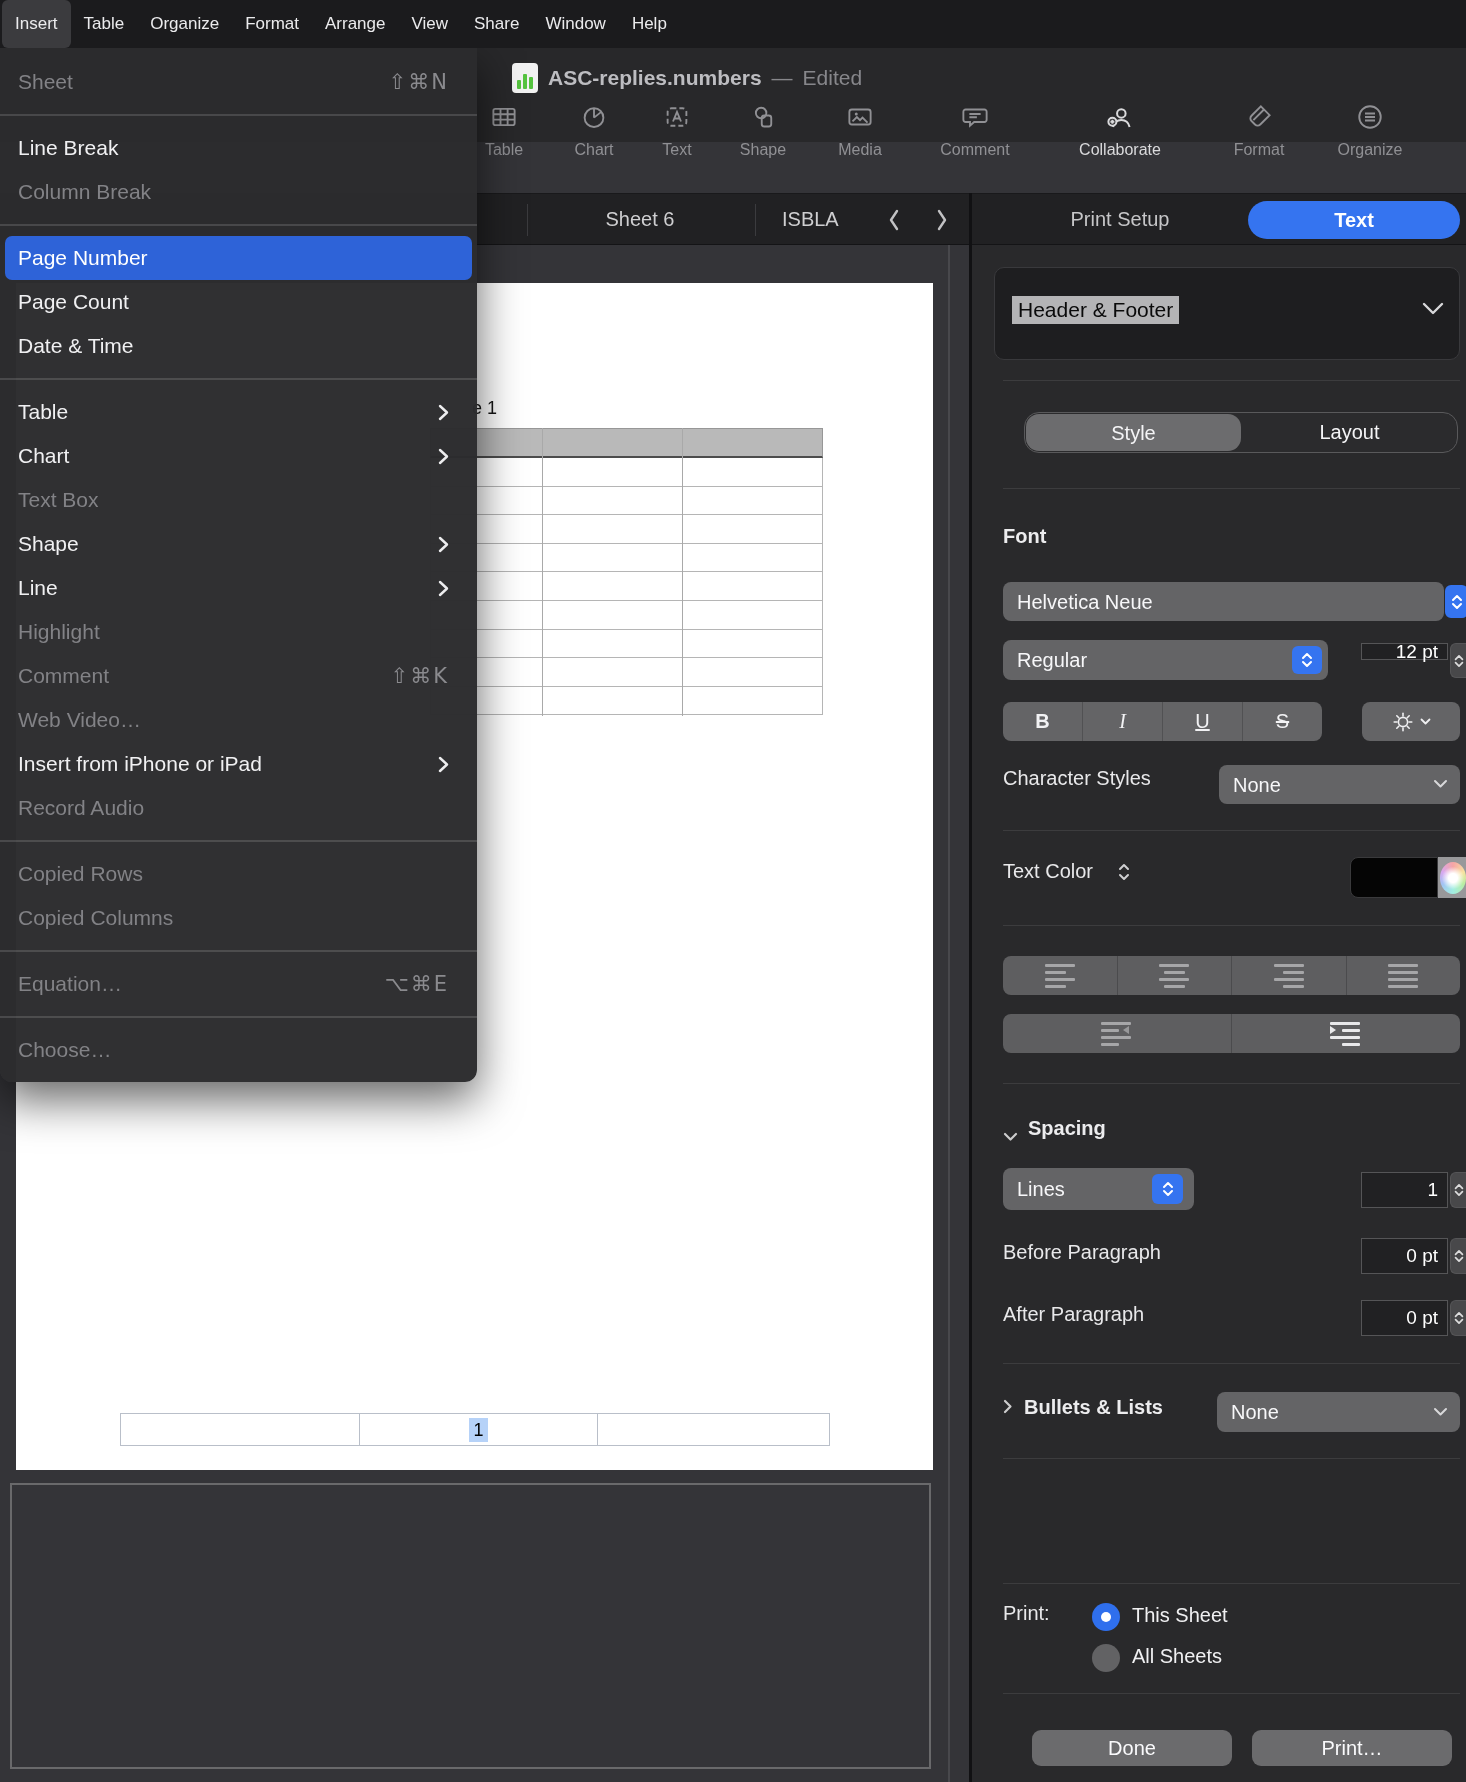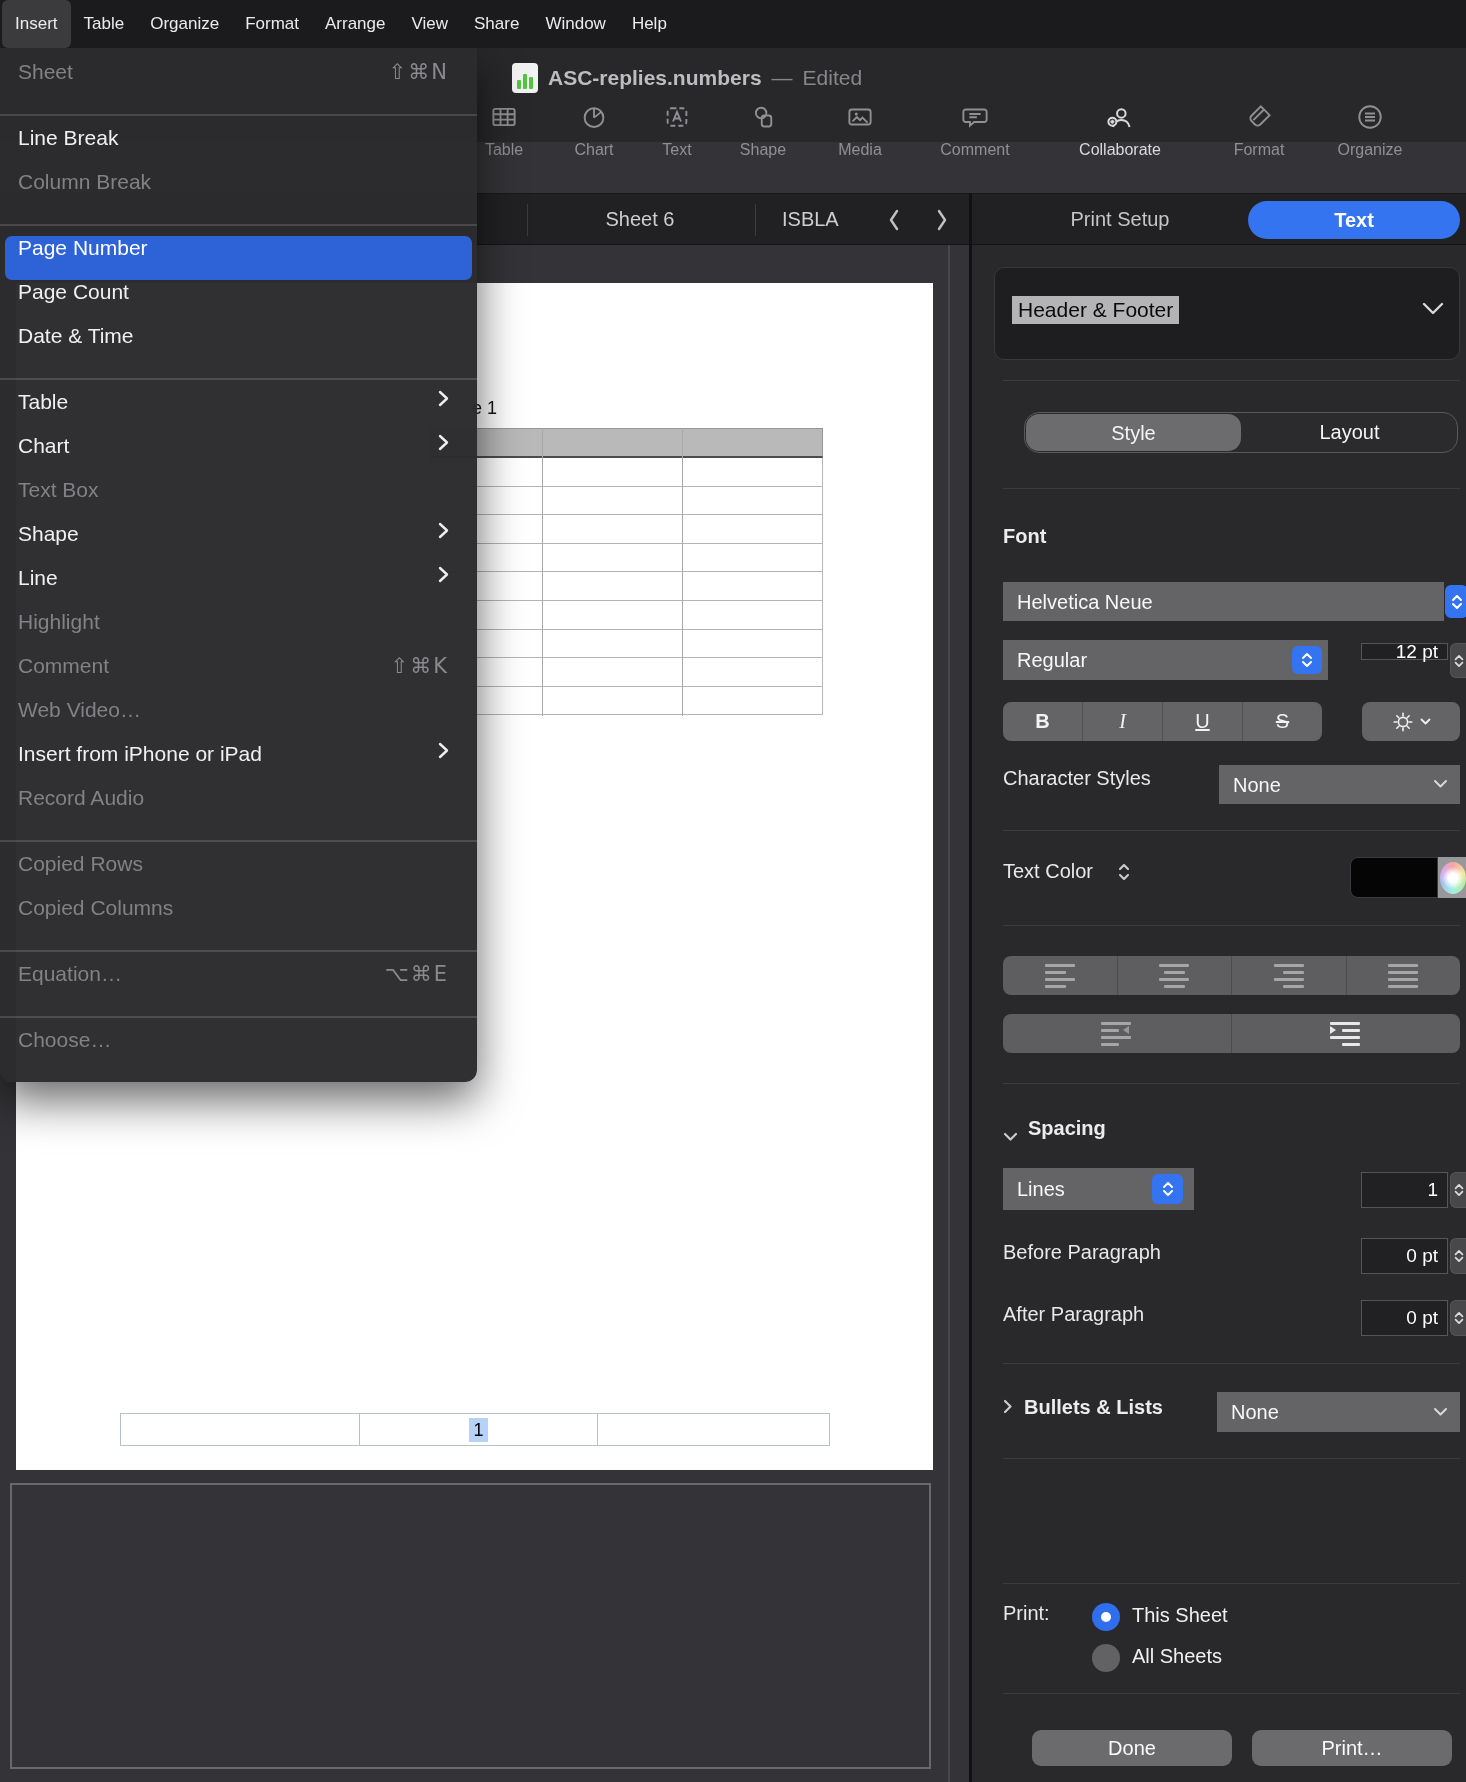--- a/index.html
+++ b/index.html
@@ -42,38 +42,38 @@
 .tbl-body{left:430px;top:458px;width:393px;z-index:2;border-left:1px solid #b5b5b5;border-right:1px solid #b5b5b5}
 .tbl-row{height:28.6px;border-bottom:1px solid #b5b5b5;background:#fff}
 .tbl-col{top:428px;width:1px;height:288px;background:#a9a9a9;z-index:3}
 .ftr-cell{top:1413px;height:33px;border:1.5px solid #b9bfc9;background:#fff;z-index:2;display:flex;align-items:center;justify-content:center}
 .pgnum{display:inline-block;background:#b6d2f8;padding:0 4px;font-size:18px;color:#000;line-height:24px}
 .page2{left:10px;top:1483px;width:921px;height:286px;border:2px solid #69696b;z-index:1}
 
 
 .menu{left:0;top:48px;width:477px;padding:12px 0 10px;background:rgba(44,44,46,0.98);border-radius:0 0 12px 12px;
   box-shadow:0 18px 45px rgba(0,0,0,0.6);z-index:40}
-.mi{height:44px;display:flex;align-items:flex-start;padding:0 28px 0 18px;font-size:21px;color:#f0f0f2}
+.mi{height:44px;display:flex;align-items:center;padding:0 28px 0 18px;font-size:21px;color:#f0f0f2}
 .mi .mi-l{flex:1 1 auto}
 .mi .mi-s{color:#8a8a8e;font-family:"DejaVu Sans","Liberation Sans",sans-serif;letter-spacing:2px}
 .mi.dis{color:#828286}
 .mi.hl{background:#2e63d8;color:#fff;border-radius:7px;margin:0 5px;padding:0 23px 0 13px}
 .msep{height:2px;background:rgba(255,255,255,0.14);margin:10px 0}
 
 
 .panel-bg{left:972px;top:245px;width:494px;height:1537px;background:#29292b}
 .sep{height:1px;width:457px;left:1003px;background:#3c3c3e;position:absolute}
 .well{left:994px;top:267px;width:466px;height:93px;background:#1e1e20;border:1px solid #39393c;border-radius:10px}
 .hf-sel{left:1012px;top:296px;background:#b4b4b6;color:#0a0a0a;font-size:21px;padding:2px 6px}
 .seg2{left:1024px;top:412px;width:434px;height:41px;border:1px solid #59595b;border-radius:15px;background:#2b2b2d;display:flex}
 .seg2 .seg{flex:1;text-align:center;line-height:39px;font-size:20px;color:#f4f4f6}
 .seg2 .seg.on{background:#6c6c6e;border-radius:13px;margin:1px}
 .slabel{font-size:20px;color:#e8e8ea}
 .sbold{font-weight:700;color:#ececee}
-.dd{background:#646466;border-radius:0;color:#f7f7f9;font-size:20px}
+.dd{background:#646466;border-radius:8px;color:#f7f7f9;font-size:20px}
 .dd .dd-l{position:absolute;left:14px;top:50%;transform:translateY(-50%)}
 .bstep{background:#3574f0;border-radius:6px;display:flex;align-items:center;justify-content:center;position:absolute}
 .gstep{background:#48484a;border:1px solid #555557;border-right:none;border-radius:6px 0 0 6px;display:flex;align-items:center;justify-content:center;position:absolute}
 .field{background:#212123;border:1px solid #555557;color:#fff;font-size:19px;text-align:right;position:absolute;display:flex;align-items:center;justify-content:flex-end;padding-right:9px}
 .bius{left:1003px;top:702px;width:319px;height:39px;background:#646466;border-radius:8px;display:flex}
 .bius .bi{flex:1;display:flex;align-items:center;justify-content:center;font-size:20px;color:#f2f2f4;border-right:1px solid #515153}
 .bius .bi:last-child{border-right:none}
 .gearbtn{left:1362px;top:702px;width:98px;height:39px;background:#646466;border-radius:8px;display:flex;align-items:center;justify-content:center;gap:5px;color:#efeff1}
 .alignrow{left:1003px;top:956px;width:457px;height:39px;background:#5e5e60;border-radius:8px;display:flex}
 .alignrow .ac{flex:1;display:flex;align-items:center;justify-content:center;border-right:1px solid #4b4b4d}

